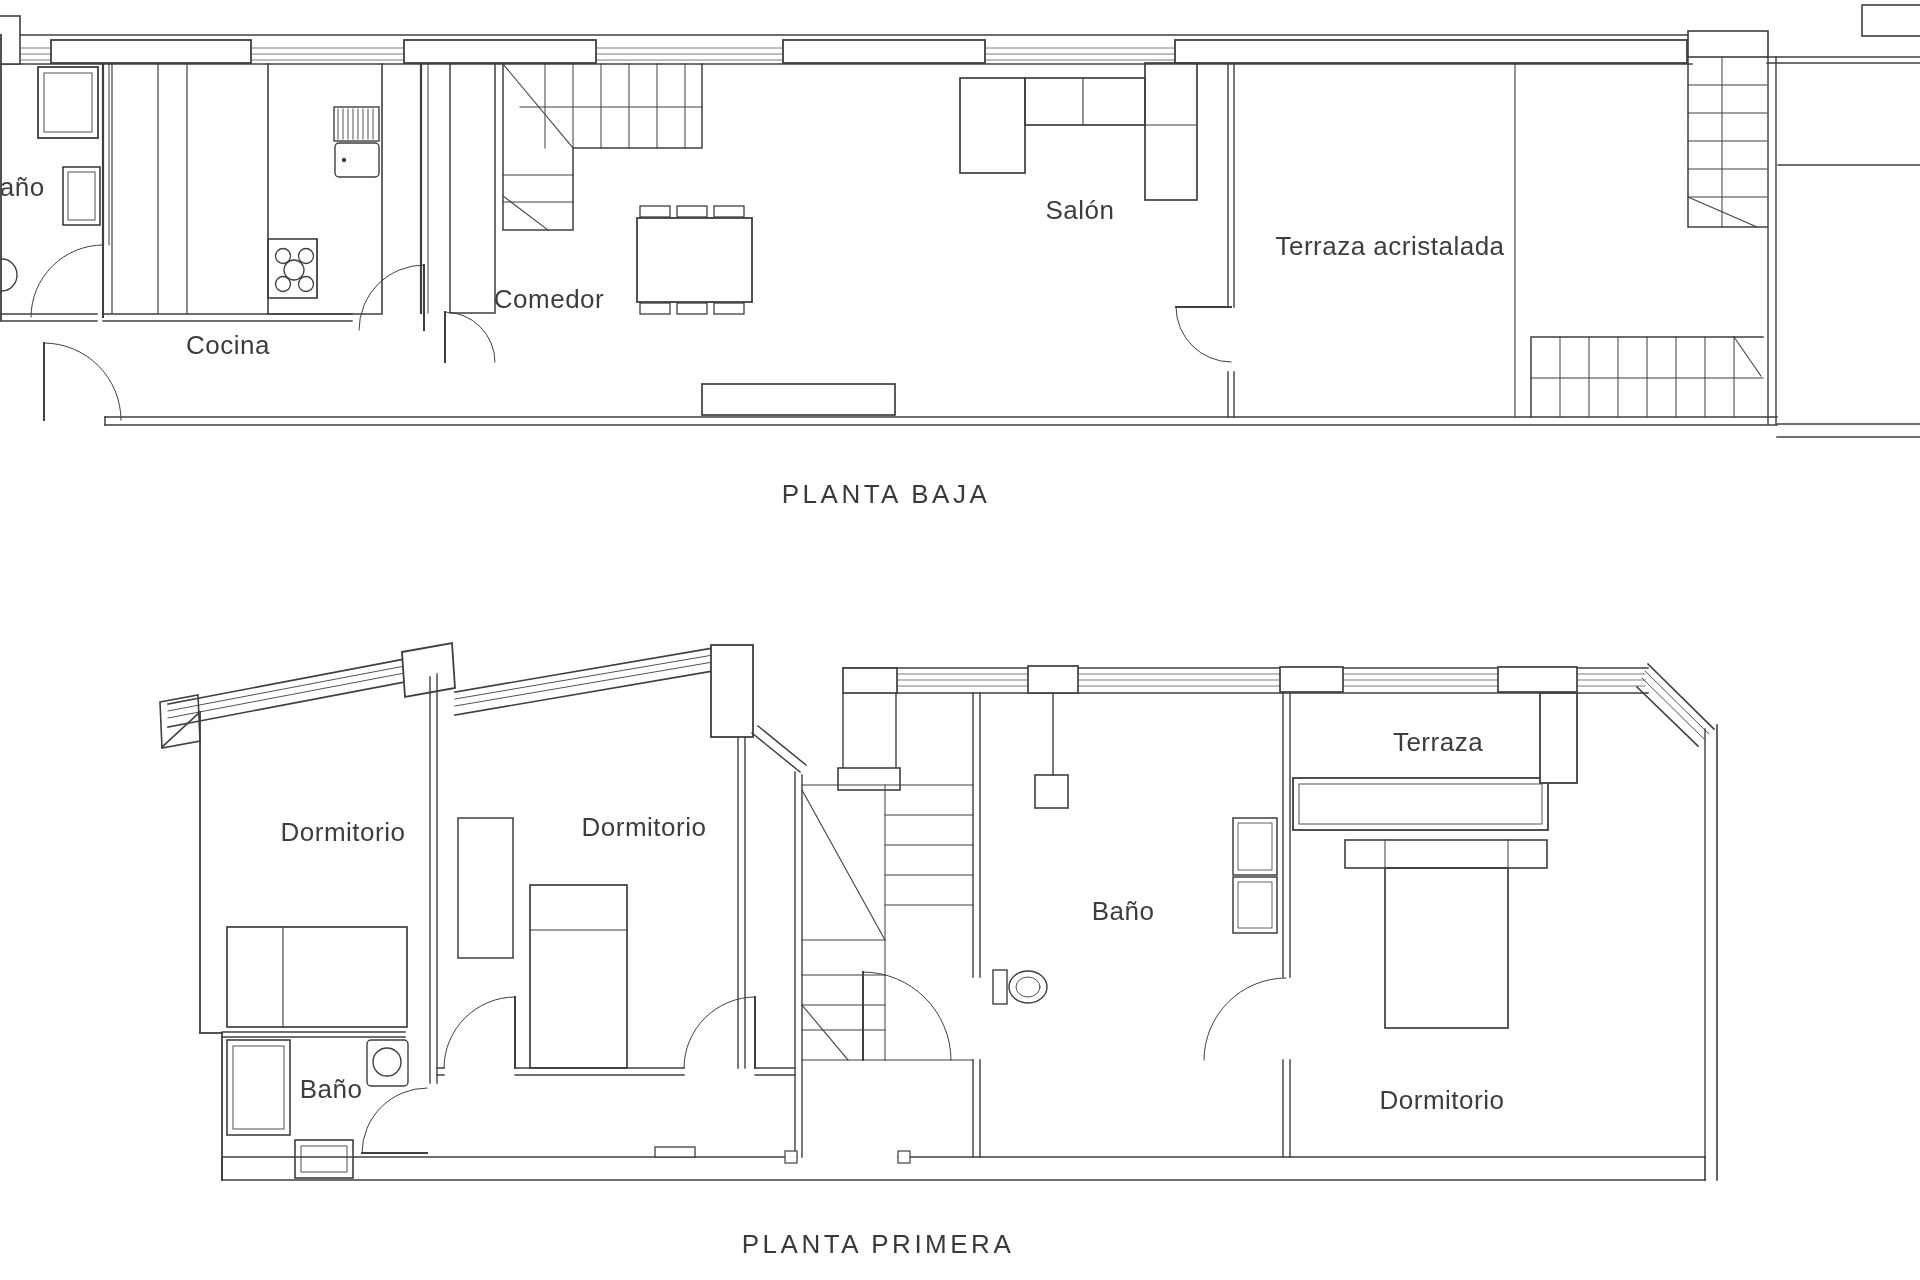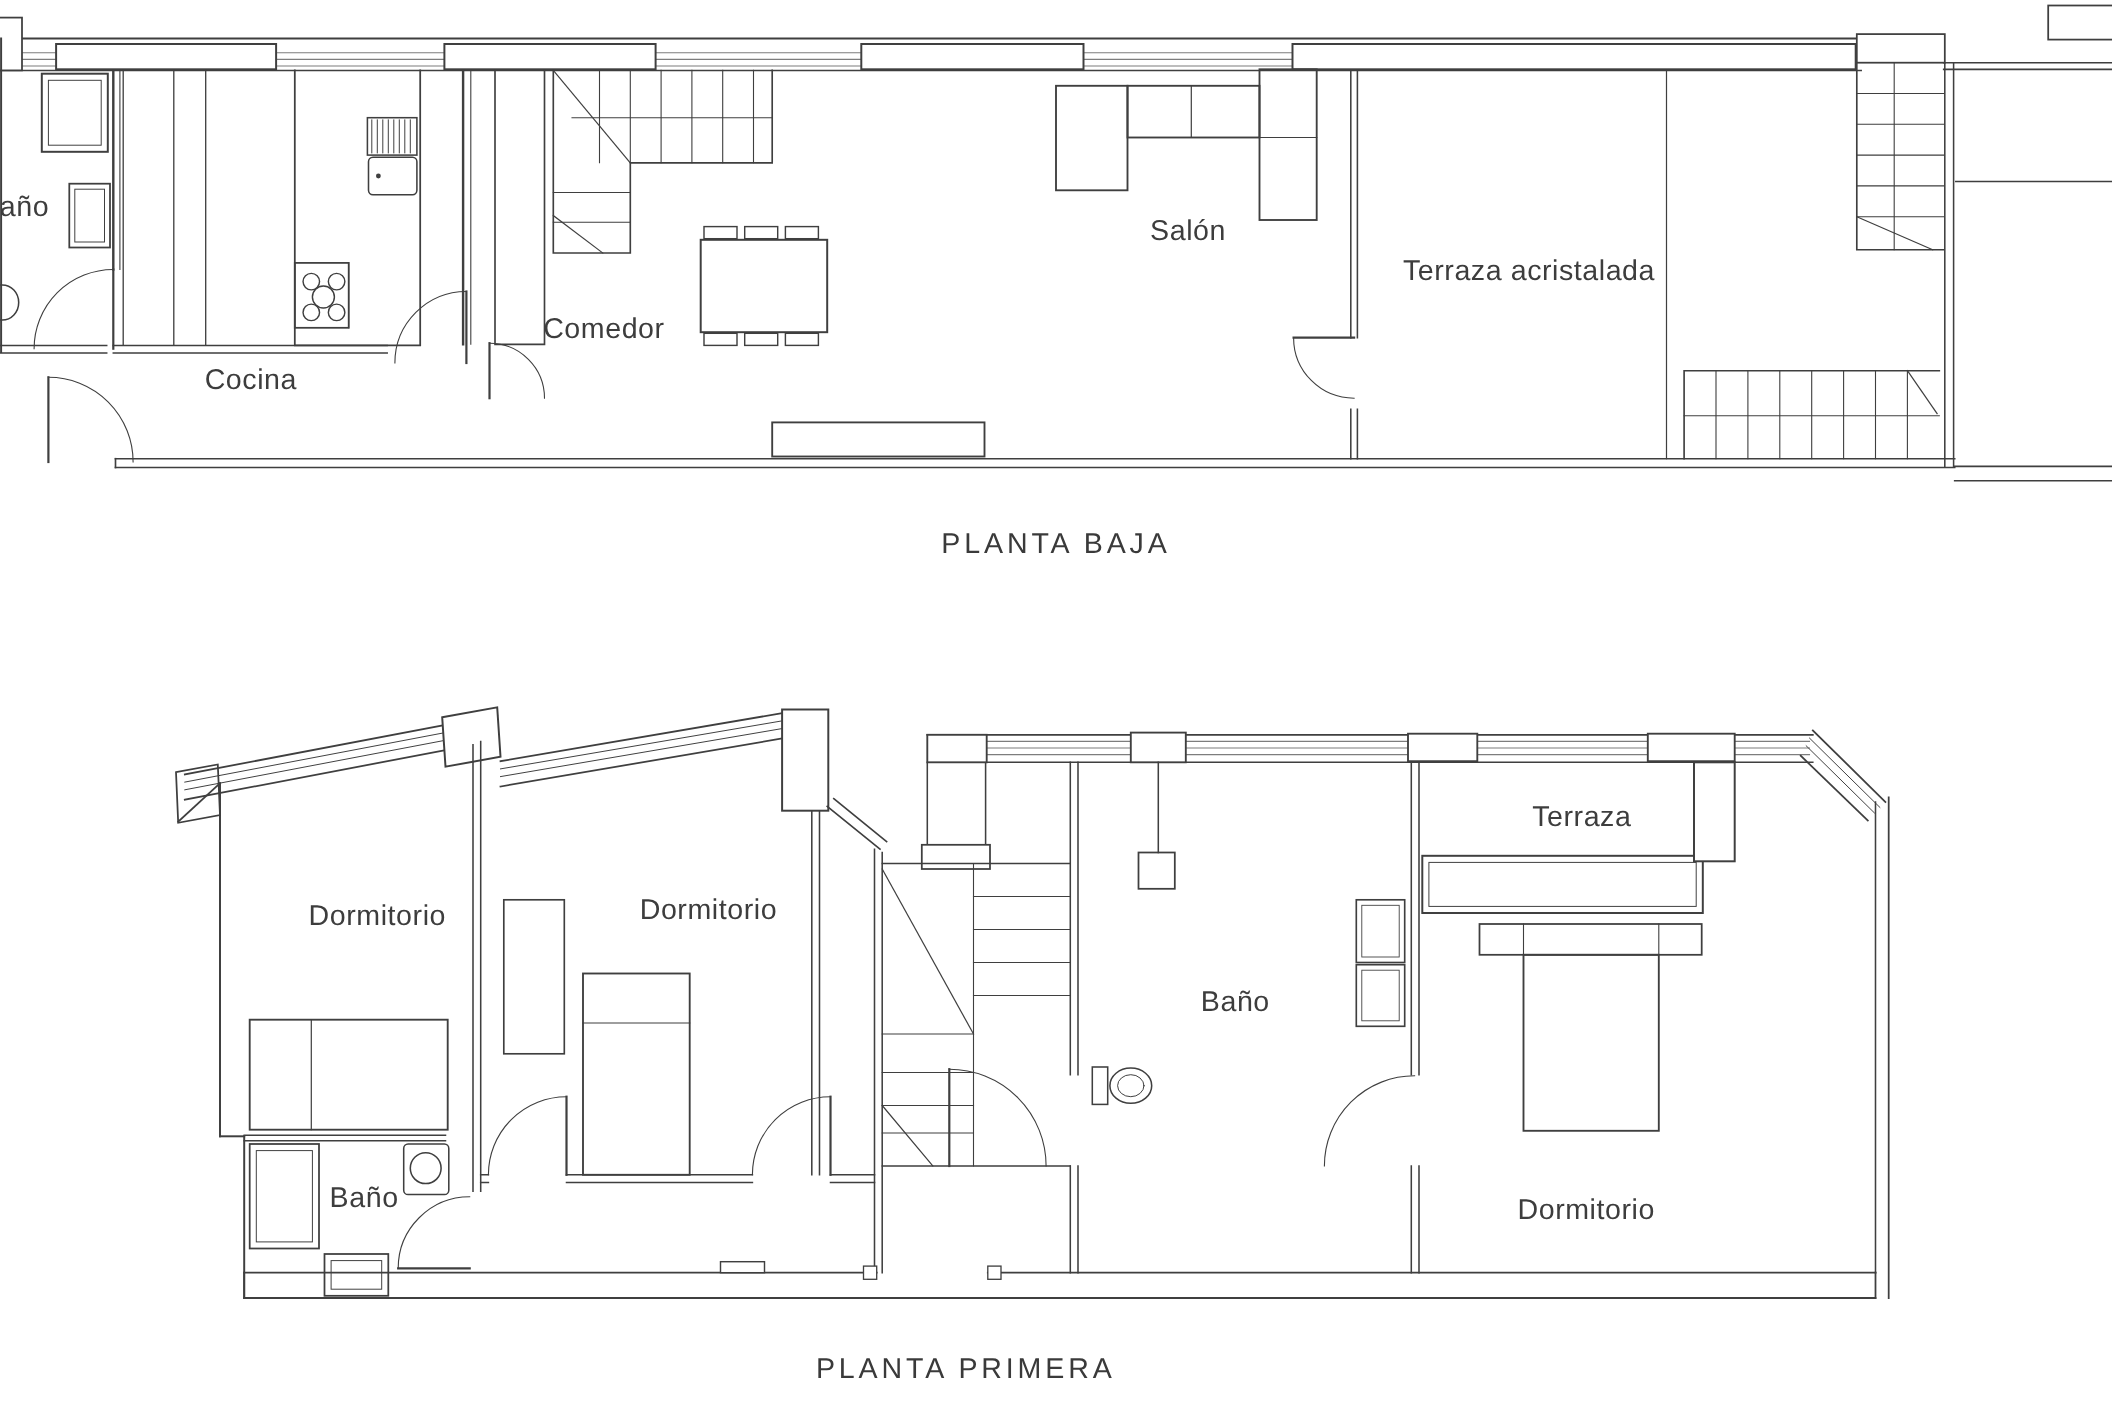--- a/index.html
+++ b/index.html
@@ -264,21 +264,21 @@
   <div class="room-label cut" style="left:-18px;top:172px;">Baño</div>
 
   <div class="room-label" style="left:228px;top:298px;margin-top:47px;">Cocina</div>
 
   <div class="room-label" style="left:549px;top:299px;">Comedor</div>
 
   <div class="room-label" style="left:1080px;top:210px;">Salón</div>
 
   <div class="room-label" style="left:1390px;top:246px;text-align:center;">Terraza acristalada</div>
 
-  <div class="floor-title" style="left:960px;top:494px;">PLANTA BAJA</div>
+  <div class="floor-title" style="left:886px;top:494px;">PLANTA BAJA</div>
 
   <div class="room-label" style="left:343px;top:832px;">Dormitorio</div>
 
   <div class="room-label" style="left:644px;top:827px;">Dormitorio</div>
 
   <div class="room-label" style="left:331px;top:1089px;">Baño</div>
 
   <div class="room-label" style="left:1123px;top:911px;">Baño</div>
 
   <div class="room-label" style="left:1438px;top:742px;">Terraza</div>

